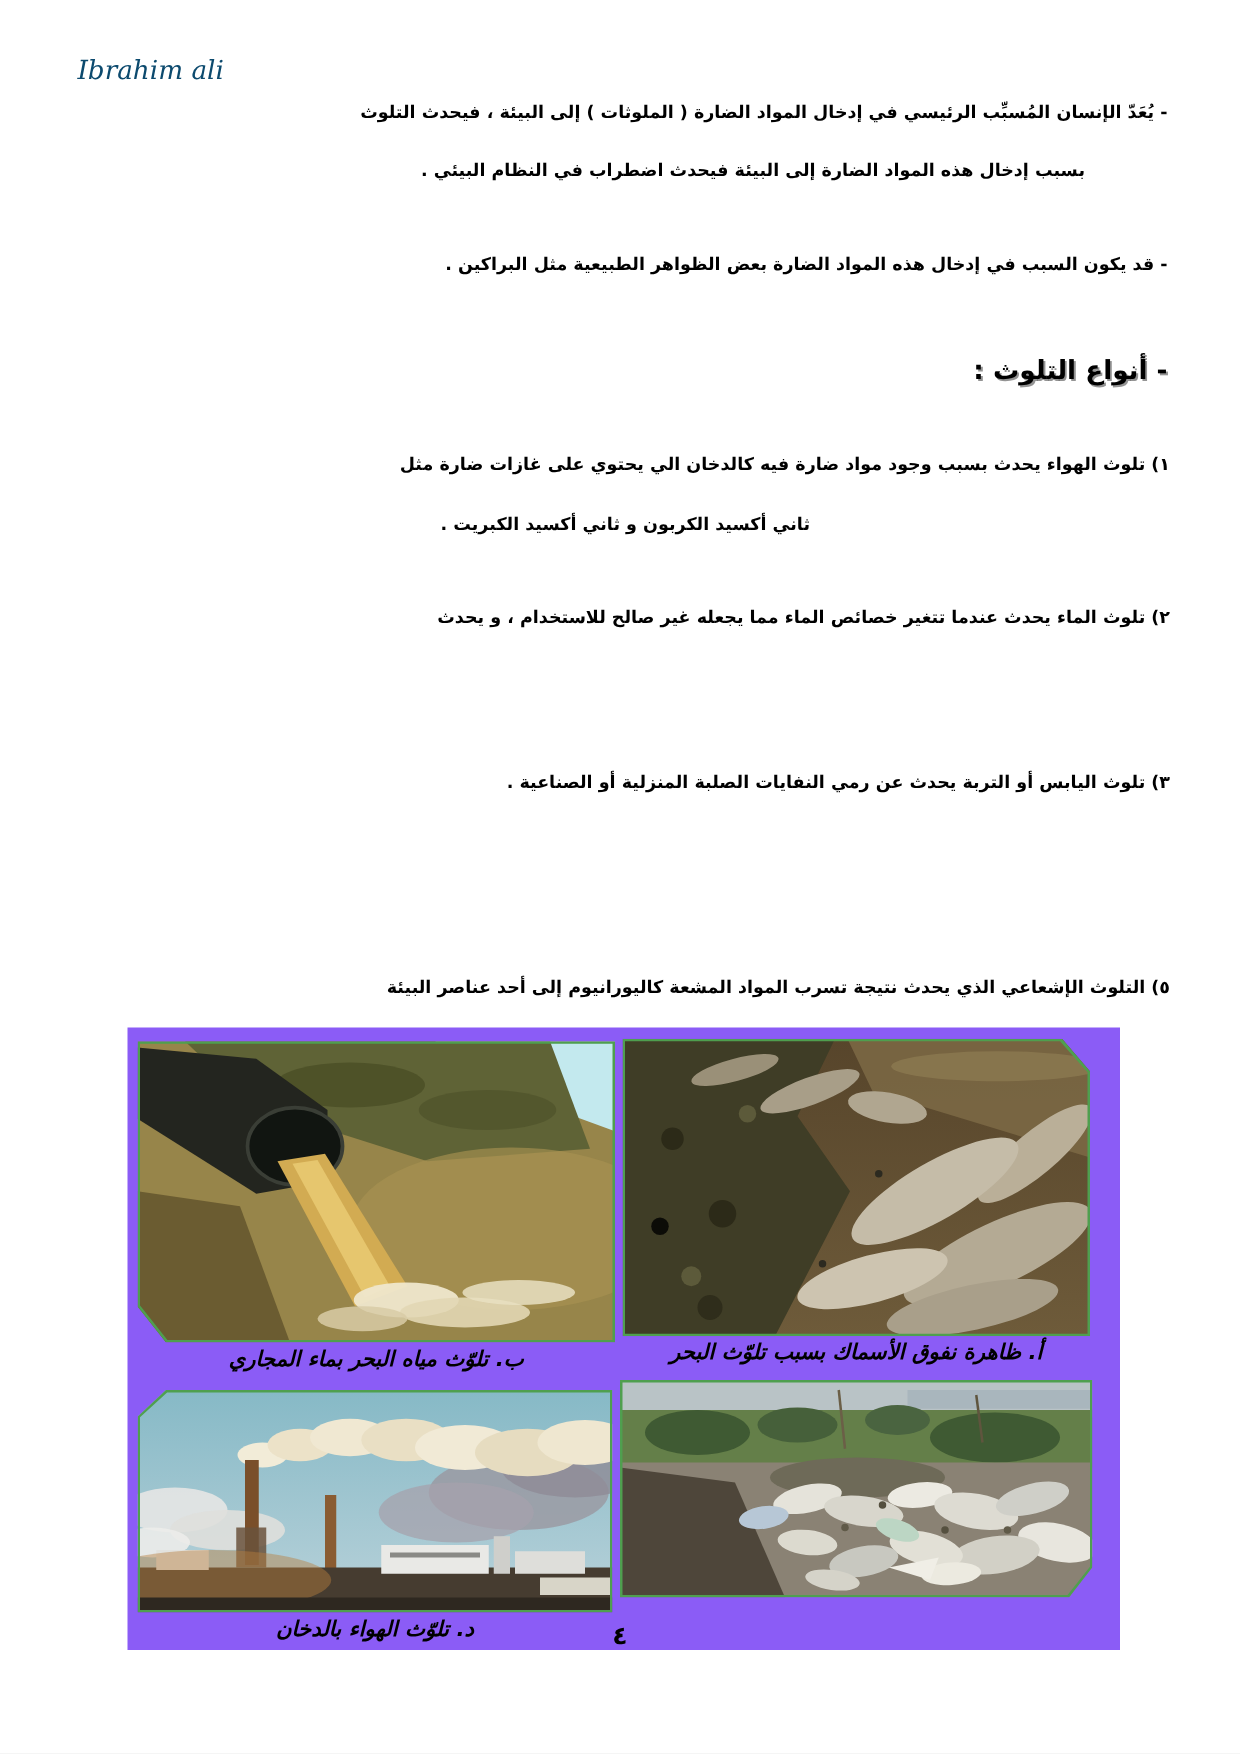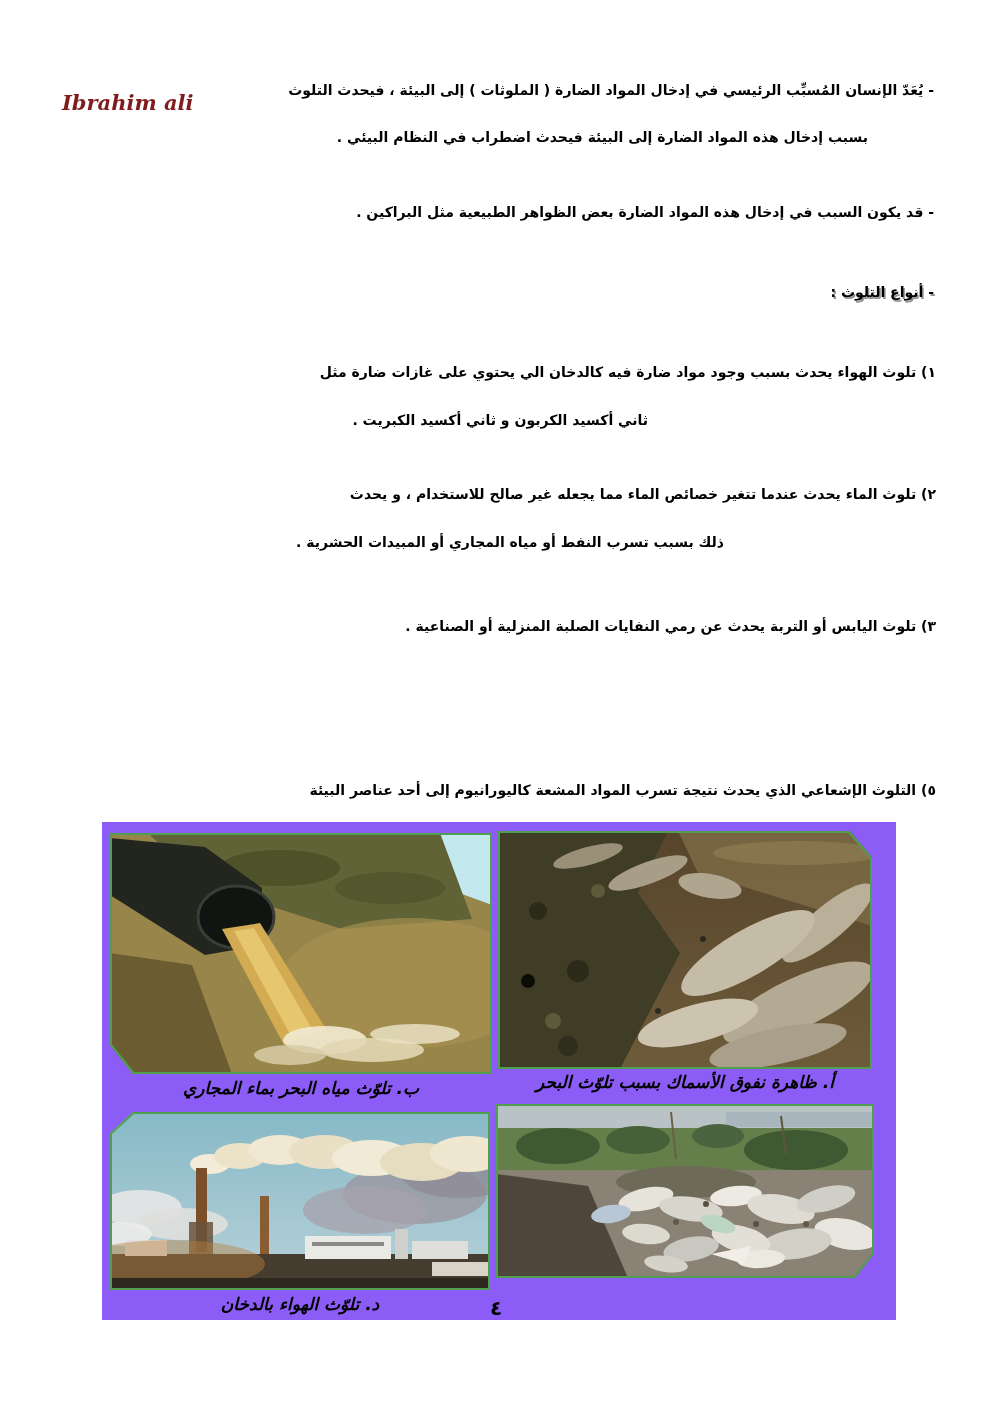--- a/index.html
+++ b/index.html
@@ -2,30 +2,30 @@
 <html lang="ar"><head>
 <meta charset="utf-8">
 <style>
   html,body{margin:0;padding:0;background:#e8e8e8;}
   .page{
     position:relative;width:992px;height:1403px;background:#ffffff;
     font-family:"DejaVu Sans",sans-serif;overflow:hidden;margin:0 auto;
   }
   .sig{
     position:absolute;left:62px;top:44px;
-    font-family:"DejaVu Serif",serif;font-style:italic;font-weight:bold;
-    font-size:21px;color:#7f1d1d;margin-top:46px;
+    font-family:"DejaVu Serif",serif;font-style:italic;font-weight:normal;
+    font-size:21px;color:#0c4a6e;
   }
   .ar{
     position:absolute;direction:rtl;unicode-bidi:plaintext;
     font-weight:700;font-size:14px;color:#000;white-space:nowrap;
     letter-spacing:-0.2px;line-height:28px;
   }
   .ar-heading{
-    position:absolute;direction:rtl;font-weight:900;font-size:14px;color:#000;
+    position:absolute;direction:rtl;font-weight:900;font-size:21px;color:#000;
     white-space:nowrap;text-shadow:1.5px 1.5px 0 rgba(60,60,60,.55);
   }
   .panel{
     position:absolute;left:102px;top:822px;width:794px;height:498px;
     background:#8b5cf6;
     font-style:italic;
   }
   .photo{position:absolute;}
   .photo svg{display:block;width:100%;height:100%;}
   .cut-bl{clip-path:polygon(0 0,100% 0,100% 100%,6% 100%,0 88%);}
@@ -52,21 +52,20 @@
   <div class="ar" style="top:123px;right:124px;">بسبب إدخال هذه المواد الضارة إلى البيئة فيحدث اضطراب في النظام البيئي .</div>
 
   <div class="ar" style="top:198px;right:58px;">- قد يكون السبب في إدخال هذه المواد الضارة بعض الظواهر الطبيعية مثل البراكين .</div>
 
   <div class="ar-heading" style="top:284px;right:58px;">- أنواع التلوث :</div>
 
   <div class="ar" style="top:358px;right:56px;text-align:center;">١) تلوث الهواء يحدث بسبب وجود مواد ضارة فيه كالدخان الي يحتوي على غازات ضارة مثل</div>
   <div class="ar" style="top:406px;right:344px;text-align:right;">ثاني أكسيد الكربون و ثاني أكسيد الكبريت .</div>
 
   <div class="ar" style="top:480px;right:56px;">٢) تلوث الماء يحدث عندما تتغير خصائص الماء مما يجعله غير صالح للاستخدام ، و يحدث</div>
-  <div class="ar" style="top:528px;right:268px;">ذلك بسبب تسرب النفط أو مياه المجاري أو المبيدات الحشرية .</div>
 
   <div class="ar" style="top:612px;right:56px;">٣) تلوث اليابس أو التربة يحدث عن رمي النفايات الصلبة المنزلية أو الصناعية .</div>
 
 
   <div class="ar" style="top:776px;right:56px;">٥) التلوث الإشعاعي الذي يحدث نتيجة تسرب المواد المشعة كاليورانيوم إلى أحد عناصر البيئة</div>
 
   <div class="panel">
 
     <div class="photo cut-bl" style="left:8px;top:11px;width:382px;height:241px;">
       <svg viewBox="0 0 382 241" preserveAspectRatio="none">

